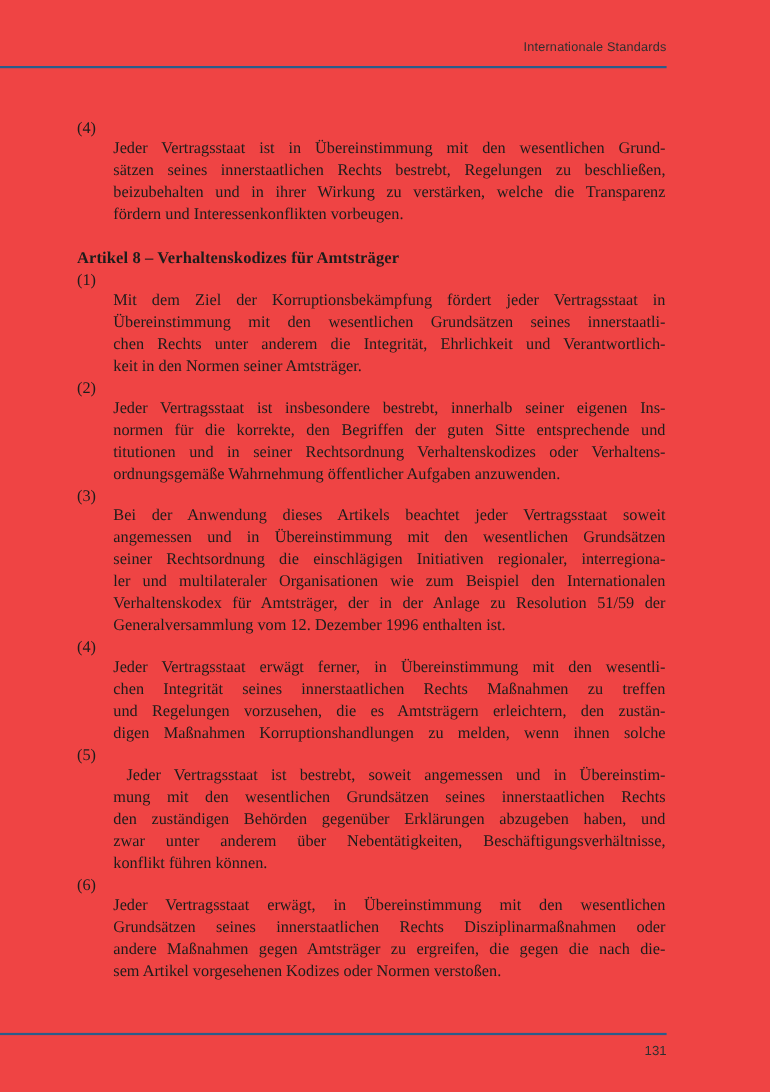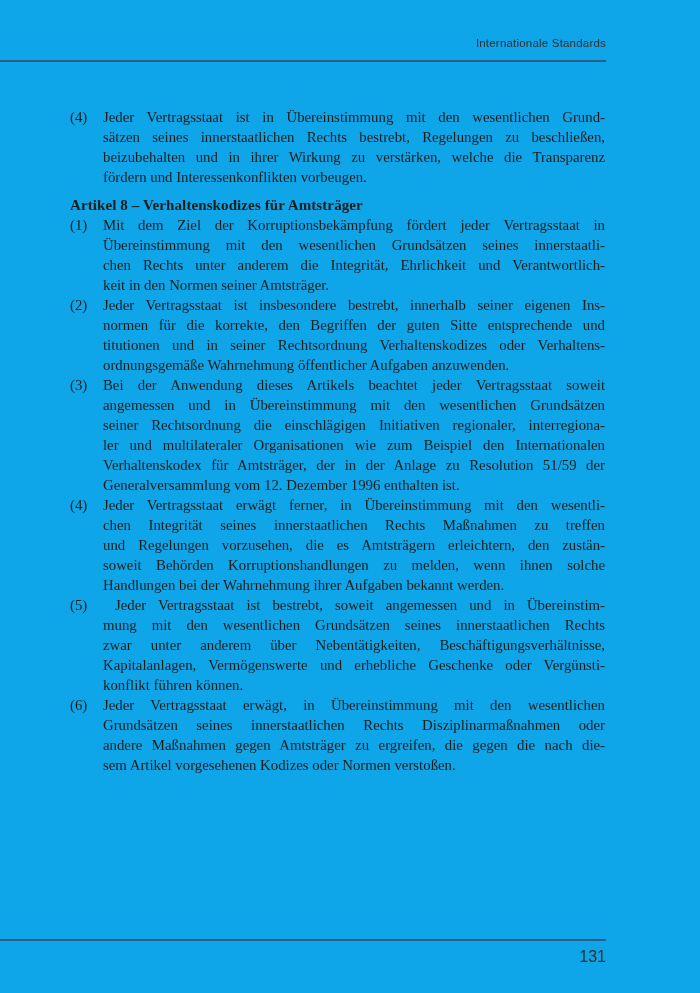--- a/index.html
+++ b/index.html
@@ -6,21 +6,21 @@
     --rule-color: #2b5c8a;
     --body-text: #1d1d1b;
     --meta-text: #2f2f2f;
   }
   * { margin: 0; padding: 0; box-sizing: border-box; }
   html, body { background: #ffffff; }
   .page {
     position: relative;
     width: 700px;
     height: 993px;
-    background: #0ea5e9;
+    background: #ef4444;
     overflow: hidden;
     font-family: "Liberation Serif", serif;
     color: var(--body-text);
   }
 
   
   .running-header {
     position: absolute;
     top: 37px;
     right: 94px;
@@ -41,37 +41,38 @@
   
   .content {
     position: absolute;
     top: 107px;
     left: 70px;
     width: 535px;
     font-size: 14.8px;
     line-height: 20px;
   }
   .article-heading {
-    margin-top: 8px;
+    margin-top: 20px;
     font-weight: bold;
     font-size: 15px;
     line-height: 20px;
     letter-spacing: 0.1px;
   }
   .list-item {
     display: flex;
     align-items: flex-start;
   }
   .item-num {
     flex: 0 0 33px;
     width: 33px;
   }
   .item-lines {
     flex: 1 1 auto;
     min-width: 0;
+    margin-top: 18px;
   }
   .line {
     white-space: pre-wrap;
     text-align: justify;
     text-align-last: justify;
     text-justify: inter-word;
   }
   .line-last {
     text-align-last: left;
   }
@@ -83,21 +84,21 @@
     left: 0;
     width: 606px;
     height: 2px;
     background: var(--rule-color);
   }
   .page-number {
     position: absolute;
     top: 948px;
     right: 94px;
     font-family: "Liberation Sans", sans-serif;
-    font-size: 16px;
+    font-size: 12px;
     color: var(--meta-text);
   }
 </style>
 </head>
 <body>
 
 <div class="page">
 
   <div class="running-header">Internationale Standards</div>
 
@@ -142,31 +143,30 @@
           <div class="line">Verhaltenskodex für Amtsträger, der in der Anlage zu Resolution 51/59 der</div>
           <div class="line line-last">Generalversammlung vom 12. Dezember 1996 enthalten ist.</div>
         </div>
       </div>
       <div class="list-item">
         <span class="item-num">(4)</span>
         <div class="item-lines">
           <div class="line">Jeder Vertragsstaat erwägt ferner, in Übereinstimmung mit den wesentli-</div>
           <div class="line">chen Integrität seines innerstaatlichen Rechts Maßnahmen zu treffen</div>
           <div class="line">und Regelungen vorzusehen, die es Amtsträgern erleichtern, den zustän-</div>
-          <div class="line">soweit Behörden Korruptionshandlungen zu melden, wenn ihnen solche</div>
-          <div class="line line-last">Handlungen bei der Wahrnehmung ihrer Aufgaben bekannt werden.</div>
+          <div class="line">digen Maßnahmen Korruptionshandlungen zu melden, wenn ihnen solche</div>
         </div>
       </div>
       <div class="list-item">
         <span class="item-num">(5)</span>
         <div class="item-lines">
           <div class="line"> Jeder Vertragsstaat ist bestrebt, soweit angemessen und in Übereinstim-</div>
           <div class="line">mung mit den wesentlichen Grundsätzen seines innerstaatlichen Rechts</div>
+          <div class="line">den zuständigen Behörden gegenüber Erklärungen abzugeben haben, und</div>
           <div class="line">zwar unter anderem über Nebentätigkeiten, Beschäftigungsverhältnisse,</div>
-          <div class="line">Kapitalanlagen, Vermögenswerte und erhebliche Geschenke oder Vergünsti-</div>
           <div class="line line-last">konflikt führen können.</div>
         </div>
       </div>
       <div class="list-item">
         <span class="item-num">(6)</span>
         <div class="item-lines">
           <div class="line">Jeder Vertragsstaat erwägt, in Übereinstimmung mit den wesentlichen</div>
           <div class="line">Grundsätzen seines innerstaatlichen Rechts Disziplinarmaßnahmen oder</div>
           <div class="line">andere Maßnahmen gegen Amtsträger zu ergreifen, die gegen die nach die-</div>
           <div class="line line-last">sem Artikel vorgesehenen Kodizes oder Normen verstoßen.</div>

